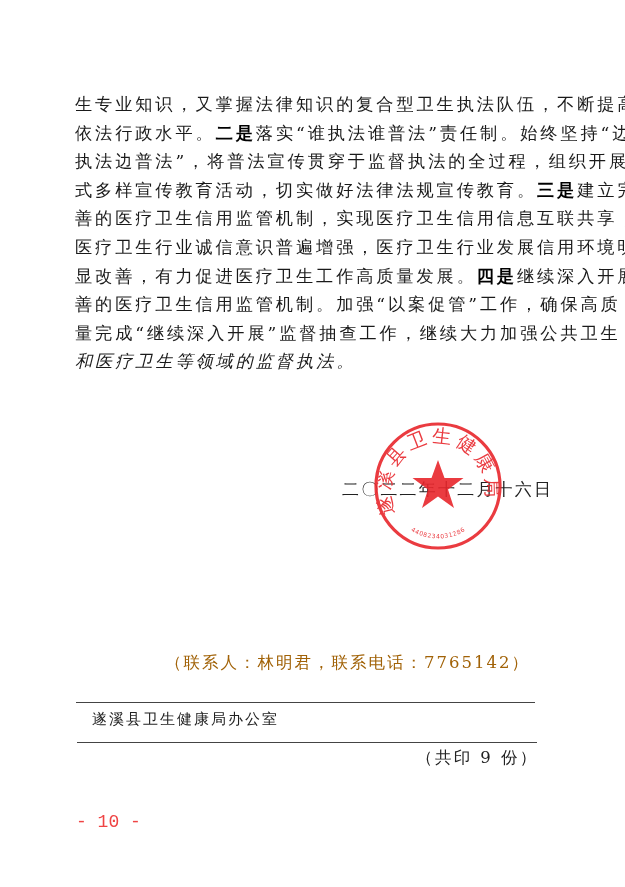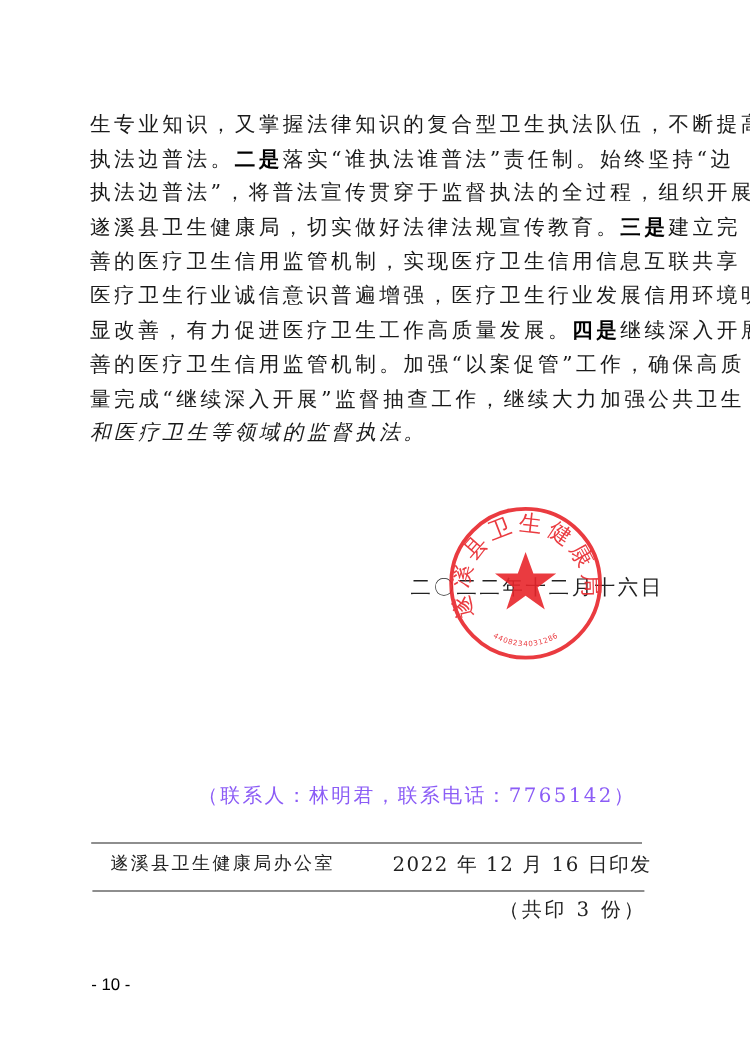--- a/index.html
+++ b/index.html
@@ -58,21 +58,21 @@
       white-space: nowrap;
       color: #222;
     }
     .contact {
       position: absolute;
       left: 165px;
       top: 652px;
       font-size: 16.5px;
       letter-spacing: 2px;
       white-space: nowrap;
-      color: #8b5cf6;
+      color: #a16207;
     }
     .rule {
       position: absolute;
       left: 76px;
       width: 459px;
       height: 0;
       border-top: 1px solid #444;
     }
     .rule.top { top: 702px; }
     .rule.bottom { top: 742px; left: 77px; width: 460px; }
@@ -100,36 +100,36 @@
       top: 747px;
       font-size: 16.5px;
       letter-spacing: 2.4px;
       white-space: nowrap;
       color: #222;
     }
     .page-num {
       position: absolute;
       left: 76px;
       top: 812px;
-      font-family: Liberation Sans, sans-serif;
-      font-size: 14px;
-      color: #000000;
+      font-family: Liberation Mono, monospace;
+      font-size: 18px;
+      color: #ef4444;
       white-space: nowrap;
     }
   </style>
 </head>
 <body>
 
 <div class="page">
 
   <div class="body-text" id="body-text">
       <span class="line"><span>生专业知识，又掌握法律知识的复合型卫生执法队伍，不断提高</span></span>
-      <span class="line"><span>执法边普法。</span><span class="bold">二是</span><span>落实“谁执法谁普法”责任制。始终坚持“边</span></span>
+      <span class="line"><span>依法行政水平。</span><span class="bold">二是</span><span>落实“谁执法谁普法”责任制。始终坚持“边</span></span>
       <span class="line"><span>执法边普法”，将普法宣传贯穿于监督执法的全过程，组织开展形</span></span>
-      <span class="line"><span>遂溪县卫生健康局，切实做好法律法规宣传教育。</span><span class="bold">三是</span><span>建立完</span></span>
+      <span class="line"><span>式多样宣传教育活动，切实做好法律法规宣传教育。</span><span class="bold">三是</span><span>建立完</span></span>
       <span class="line"><span>善的医疗卫生信用监管机制，实现医疗卫生信用信息互联共享，</span></span>
       <span class="line"><span>医疗卫生行业诚信意识普遍增强，医疗卫生行业发展信用环境明</span></span>
       <span class="line"><span>显改善，有力促进医疗卫生工作高质量发展。</span><span class="bold">四是</span><span>继续深入开展</span></span>
       <span class="line"><span>善的医疗卫生信用监管机制。加强“以案促管”工作，确保高质</span></span>
       <span class="line"><span>量完成“继续深入开展”监督抽查工作，继续大力加强公共卫生</span></span>
       <span class="line last"><span>和医疗卫生等领域的监督执法。</span></span>
     </div>
 
   <div class="date-line">二〇二二年十二月十六日</div>
 
@@ -147,18 +147,17 @@
       <text font-family="DejaVu Sans, sans-serif" font-size="6" fill="#e8262c" stroke="none" letter-spacing="0.6">
         <textPath href="#seal-code-arc" startOffset="14%">4408234031286</textPath>
       </text>
     </g>
   </svg>
 
   <div class="contact">（联系人：林明君，联系电话：7765142）</div>
 
   <div class="rule top"></div>
   <div class="issuer">遂溪县卫生健康局办公室</div>
-  <div class="issue-date">2022 年 12 月 16 日印发</div>
   <div class="rule bottom"></div>
-  <div class="copies">（共印 3 份）</div>
+  <div class="copies">（共印 9 份）</div>
 
   <div class="page-num">- 10 -</div>
 </div>
 
 </body></html>

